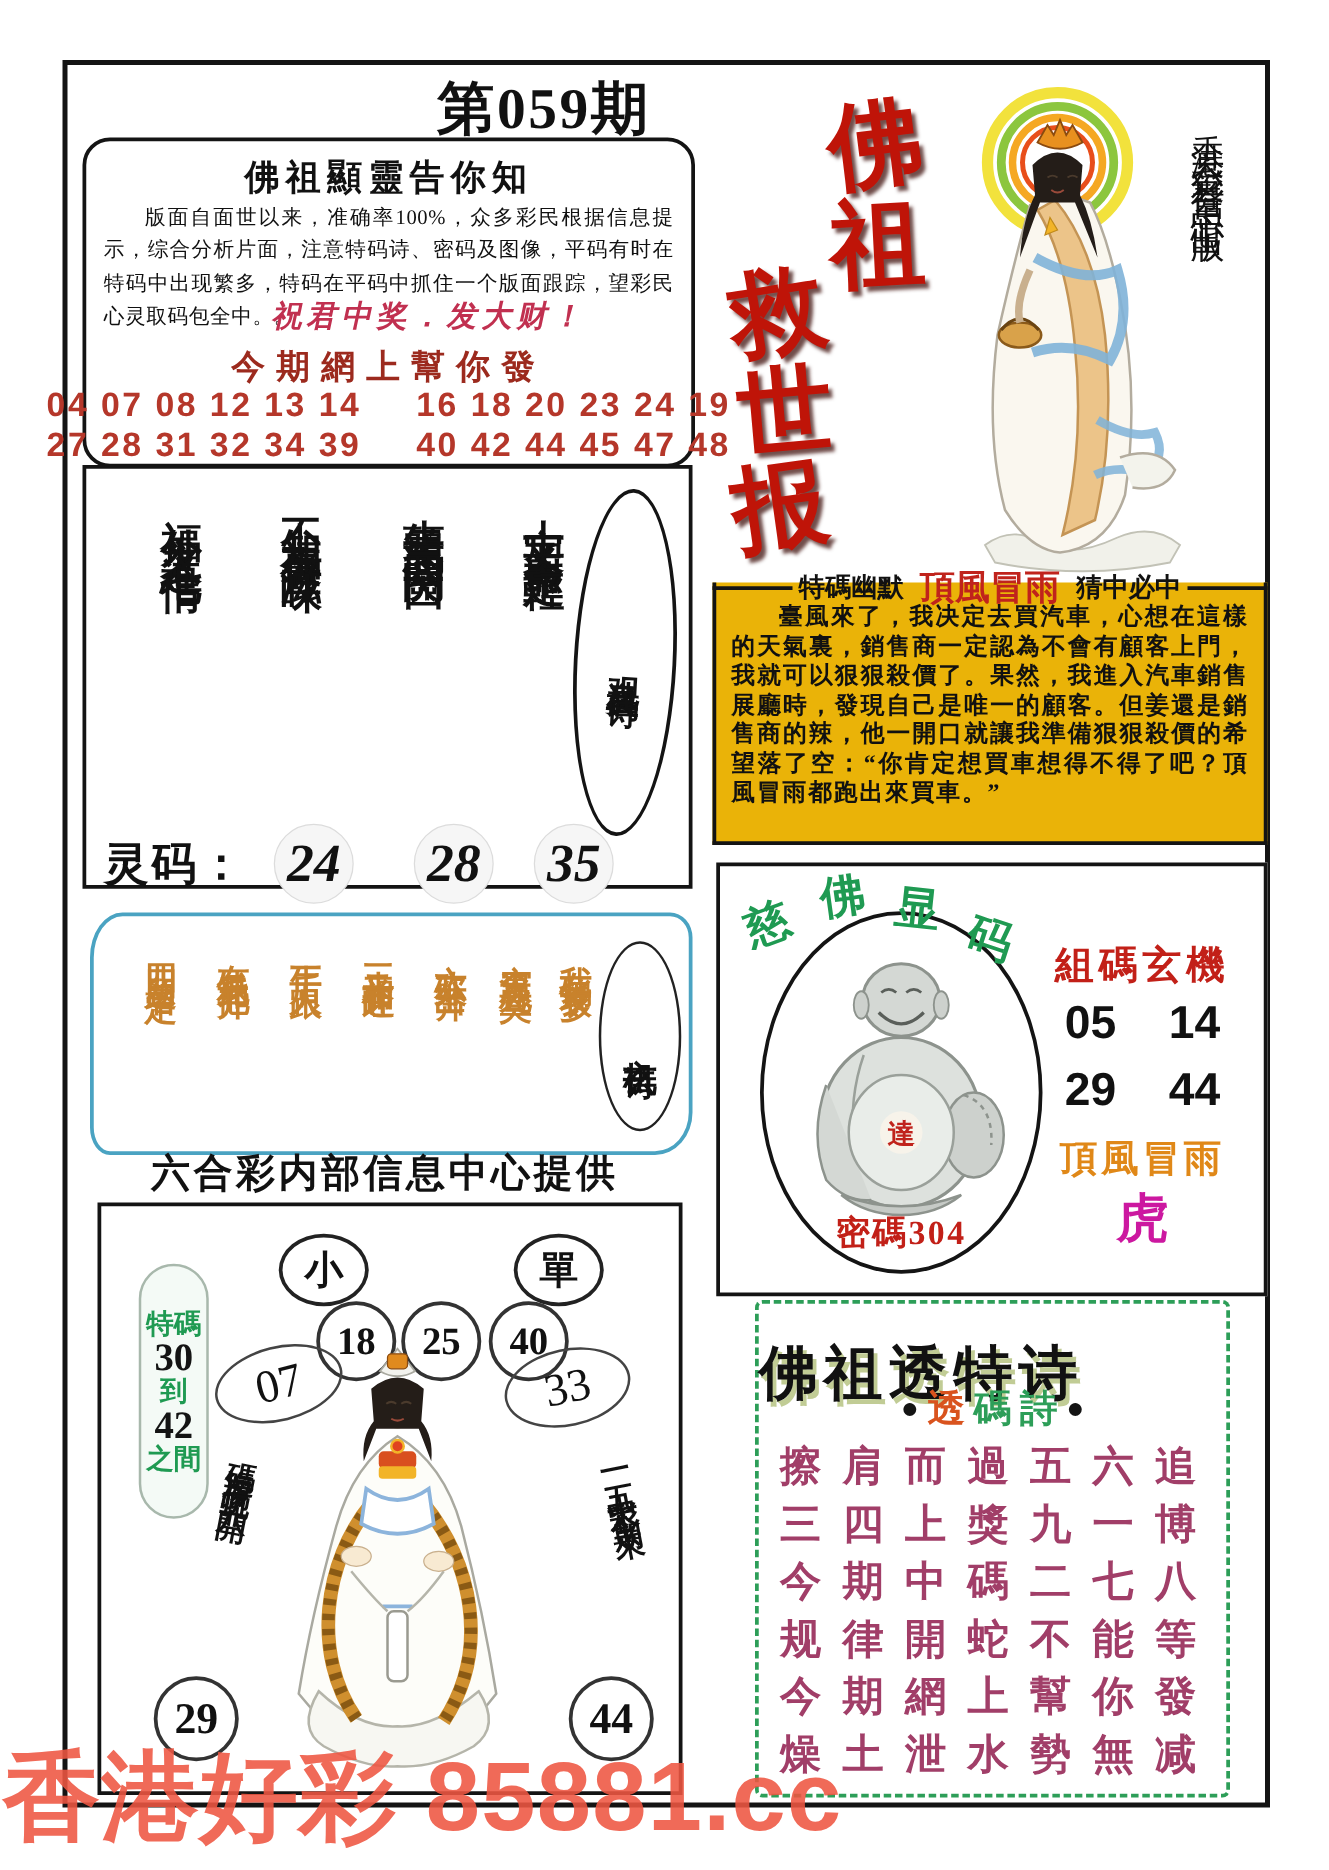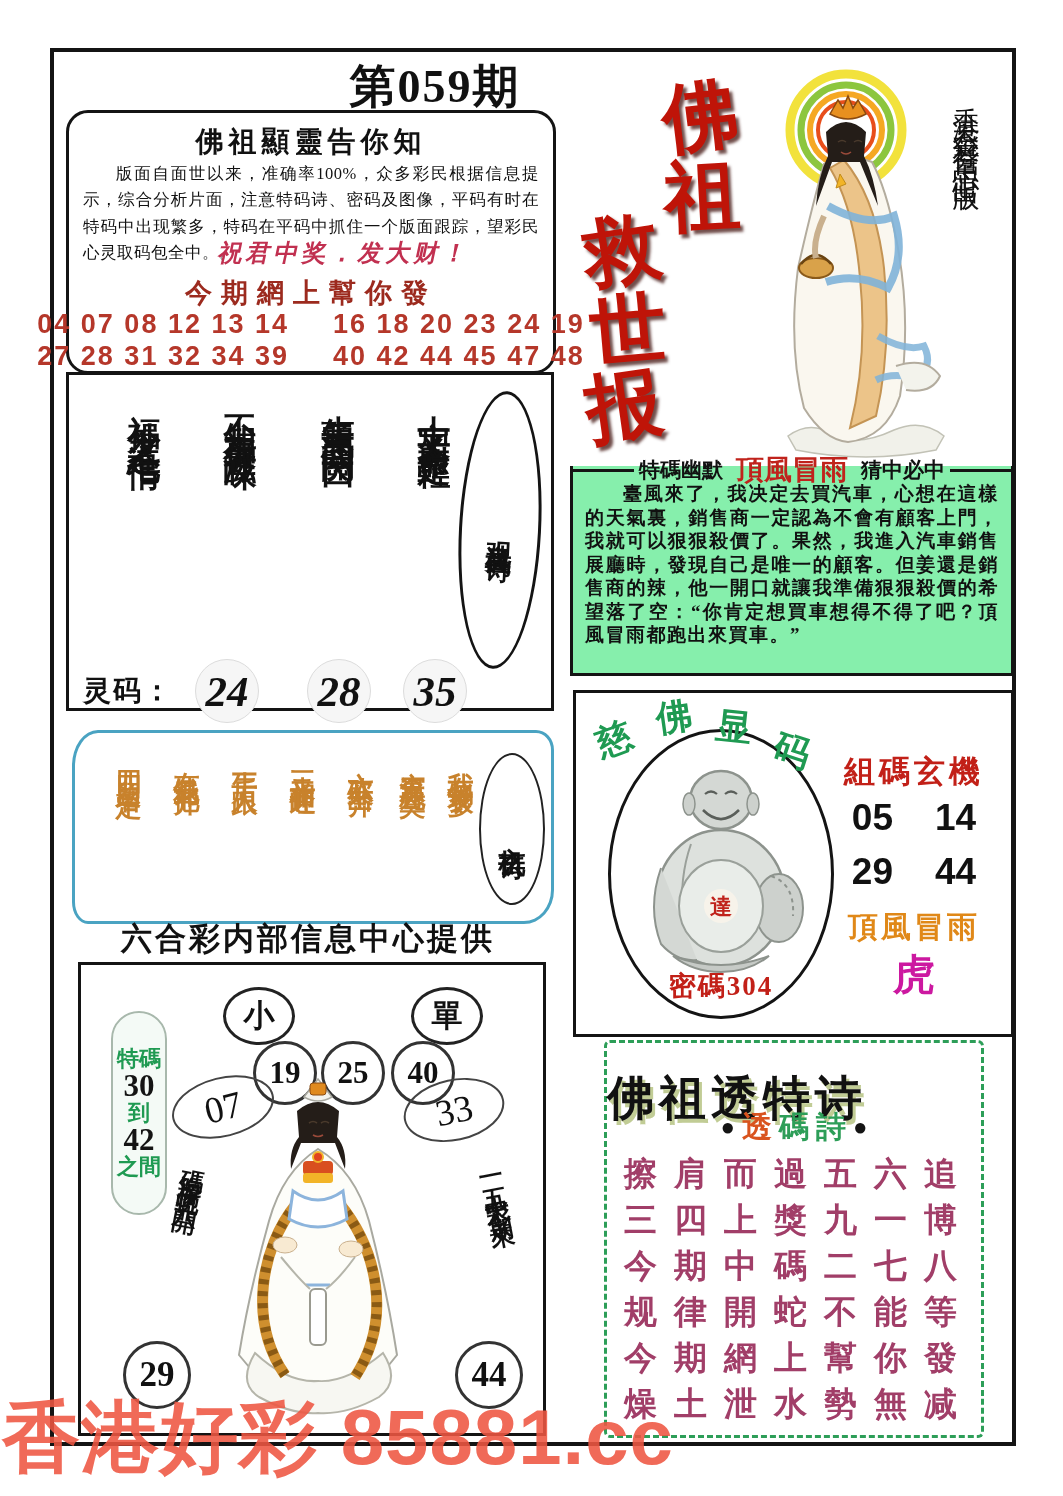--- a/index.html
+++ b/index.html
@@ -27,21 +27,21 @@
   .num-row span{letter-spacing:2px;white-space:nowrap;}
   .num-row.r1{top:196px;} .num-row.r2{top:228px;}
 
   
   .lingma-box{left:66px;top:372px;width:482px;height:333px;border:3.5px solid #141414;background:#fff;}
   .lingma-col{top:14px;font-size:33px;font-weight:900;letter-spacing:7px;}
   .lingma-oval{left:390px;top:16px;width:76px;height:272px;border:3px solid #141414;border-radius:50%;
                transform:rotate(3deg);display:flex;align-items:center;justify-content:center;}
   .lingma-oval .vtext{font-size:26px;font-weight:900;letter-spacing:4px;}
   .lingma-row{left:14px;top:284px;width:454px;display:flex;align-items:center;}
-  .lingma-label{font-size:28px;font-weight:900;letter-spacing:2px;}
+  .lingma-label{font-size:36px;font-weight:900;letter-spacing:2px;}
   .lingma-circle{width:62px;height:62px;border-radius:50%;background:#f6f6f6;border:1.5px solid #dcdcdc;
                  display:flex;align-items:center;justify-content:center;font-size:43px;font-weight:900;font-style:italic;}
   .lc1{margin-left:22px;} .lc2{margin-left:48px;} .lc3{margin-left:32px;}
 
   
   .xuanji-box{left:72px;top:730px;width:476px;height:188px;border:3.5px solid #4aa3c2;background:#fff;
               border-radius:26px 18px 30px 16px / 36px 20px 34px 22px;}
   .xuanji-col{top:18px;font-size:26px;font-weight:bold;color:#c8822c;letter-spacing:5px;}
   .xuanji-oval{left:404px;top:20px;width:62px;height:148px;border:2.5px solid #222;border-radius:50%;
                display:flex;align-items:center;justify-content:center;background:#fff;}
@@ -78,21 +78,21 @@
               text-shadow:3px 4px 3px rgba(58,10,5,.72);line-height:1;}
   .tc0{left:662px;top:78px;transform:rotate(-7deg);}
   .tc1{left:664px;top:158px;transform:rotate(-3deg);}
   .tc2{left:584px;top:212px;transform:rotate(-9deg);}
   .tc3{left:590px;top:292px;transform:rotate(-5deg);}
   .tc4{left:586px;top:368px;transform:rotate(-8deg);}
   .standing-svg{left:728px;top:56px;width:228px;height:410px;}
   .publisher{left:948px;top:86px;height:370px;font-size:27px;letter-spacing:7px;font-weight:500;}
 
   
-  .humor-box{left:570px;top:466px;width:438px;height:207px;border:3.5px solid #141414;border-top:none;background:#86efac;}
+  .humor-box{left:570px;top:466px;width:438px;height:207px;border:3.5px solid #141414;border-top:none;background:#eab308;}
   .humor-head{left:-3px;top:-15px;width:444px;display:flex;align-items:center;}
   .hline{flex:1;border-top:3.5px solid #141414;}
   .humor-head .lab{font-size:21px;font-weight:900;padding:0 5px;white-space:nowrap;}
   .humor-head .ttl{font-size:28px;font-weight:900;color:#c0231c;padding:0 8px;white-space:nowrap;}
   .humor-body{left:0;top:16px;width:100%;padding:0 12px;box-sizing:border-box;font-size:19px;font-weight:bold;
               line-height:23.5px;letter-spacing:1.5px;text-align:justify;text-indent:2em;}
 
   
   .buddha-box{left:573px;top:690px;width:435px;height:341px;border:3.5px solid #141414;background:#fff;}
   .buddha-oval{left:32px;top:36px;width:220px;height:284px;border:3px solid #141414;border-radius:50%;
@@ -182,21 +182,21 @@
   <div class="abs pic-box">
     <div class="abs pill">
       <span class="g">特碼</span>
       <span class="b">30</span>
       <span class="g">到</span>
       <span class="b">42</span>
       <span class="g">之間</span>
     </div>
     <div class="abs oval-word ov-small">小</div>
     <div class="abs oval-word ov-dan">單</div>
-    <div class="abs num-circle c18">19</div>
+    <div class="abs num-circle c18">18</div>
     <div class="abs num-circle c25">25</div>
     <div class="abs num-circle c40">40</div>
     <div class="abs ov07">07</div>
     <div class="abs ov33">33</div>
     <div class="abs vtext diag diag-left">碼海揚帆二八開</div>
     <div class="abs vtext diag diag-right">一五中彩今期來</div>
 
     <svg class="abs seated-svg" viewBox="0 0 242 368">
       <path d="M121,96 Q86,118 72,168 Q52,240 42,302 Q80,350 121,352 Q164,350 200,302 Q190,238 172,168 Q158,118 121,96 Z" fill="#fdfdf9" stroke="#a9a9a0" stroke-width="2"></path>
       <path d="M58,300 Q40,330 62,344 Q95,362 121,360 Q150,362 182,344 Q204,328 186,300 Q150,330 121,328 Q90,330 58,300 Z" fill="#f7f7f2" stroke="#b5b5aa" stroke-width="2"></path>

